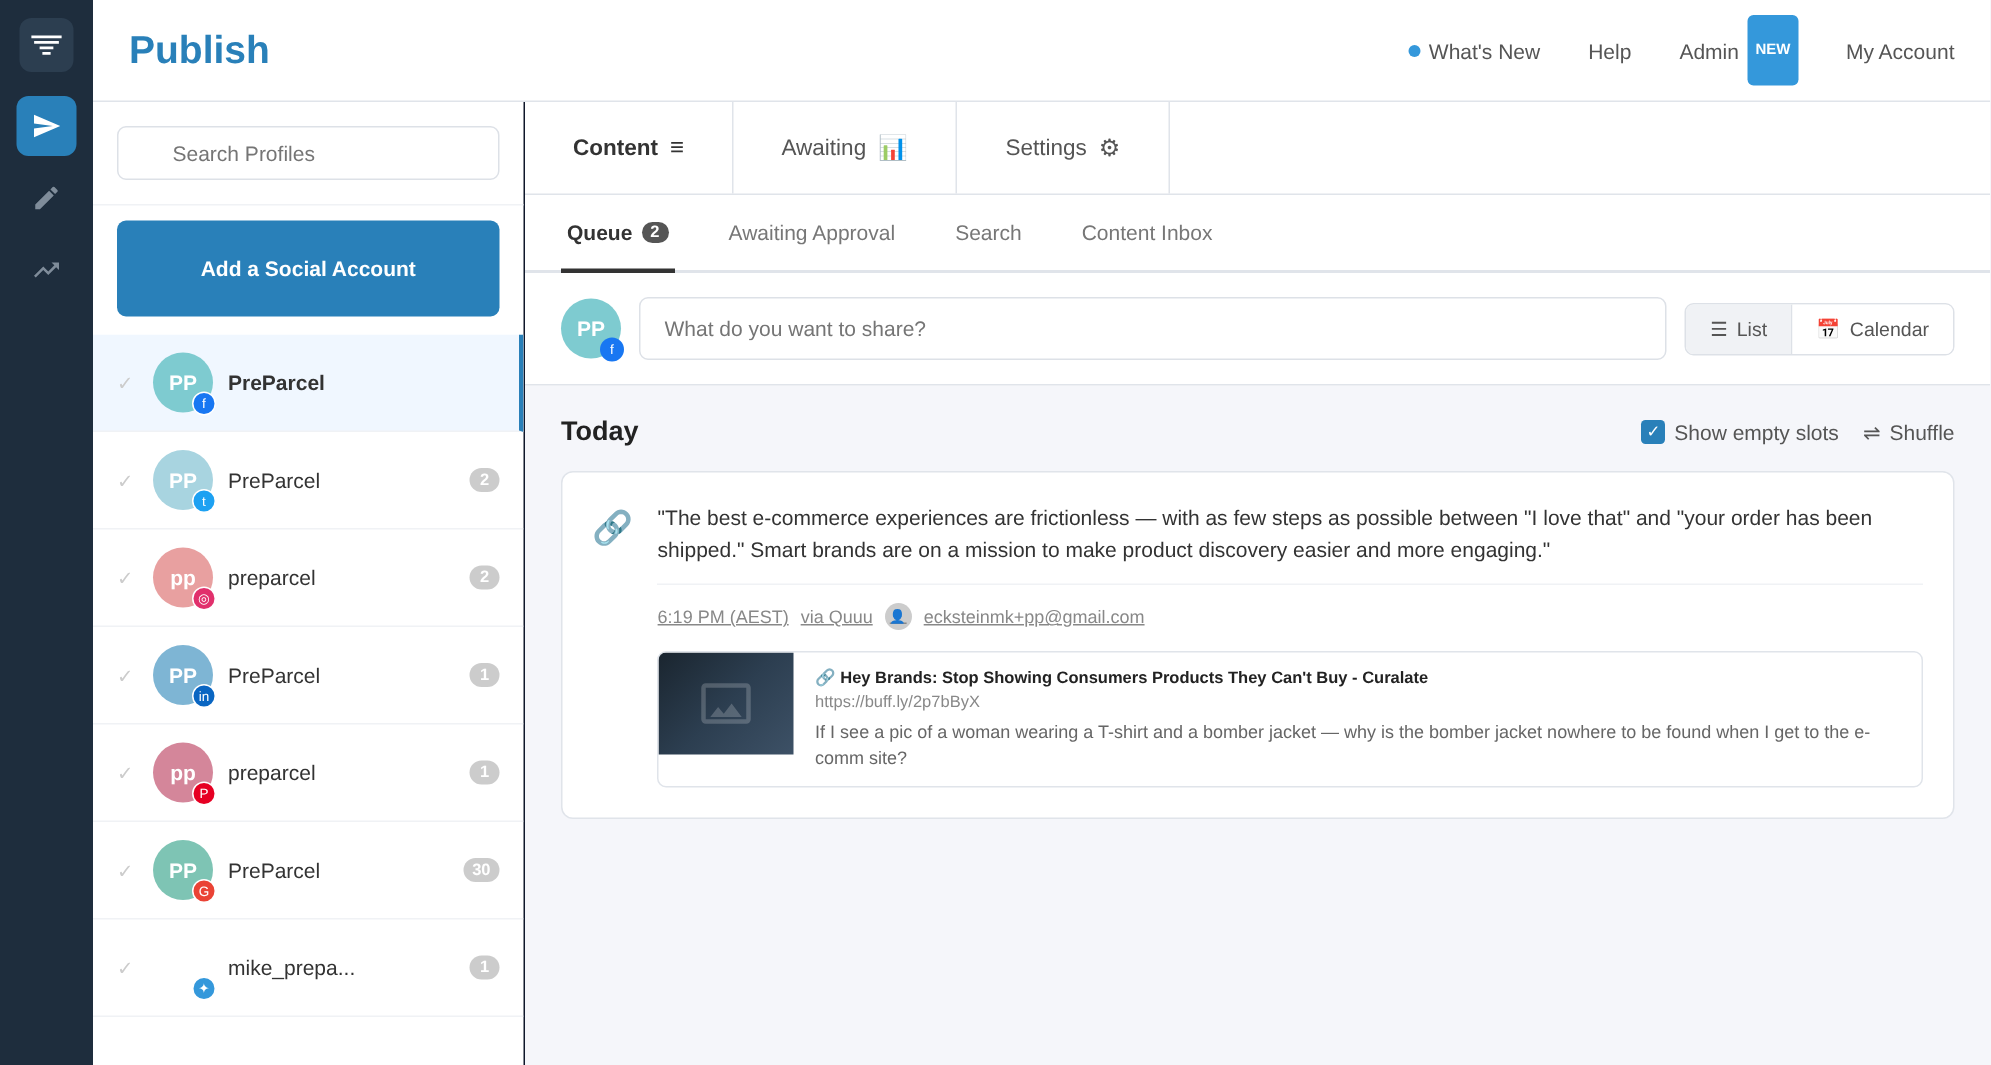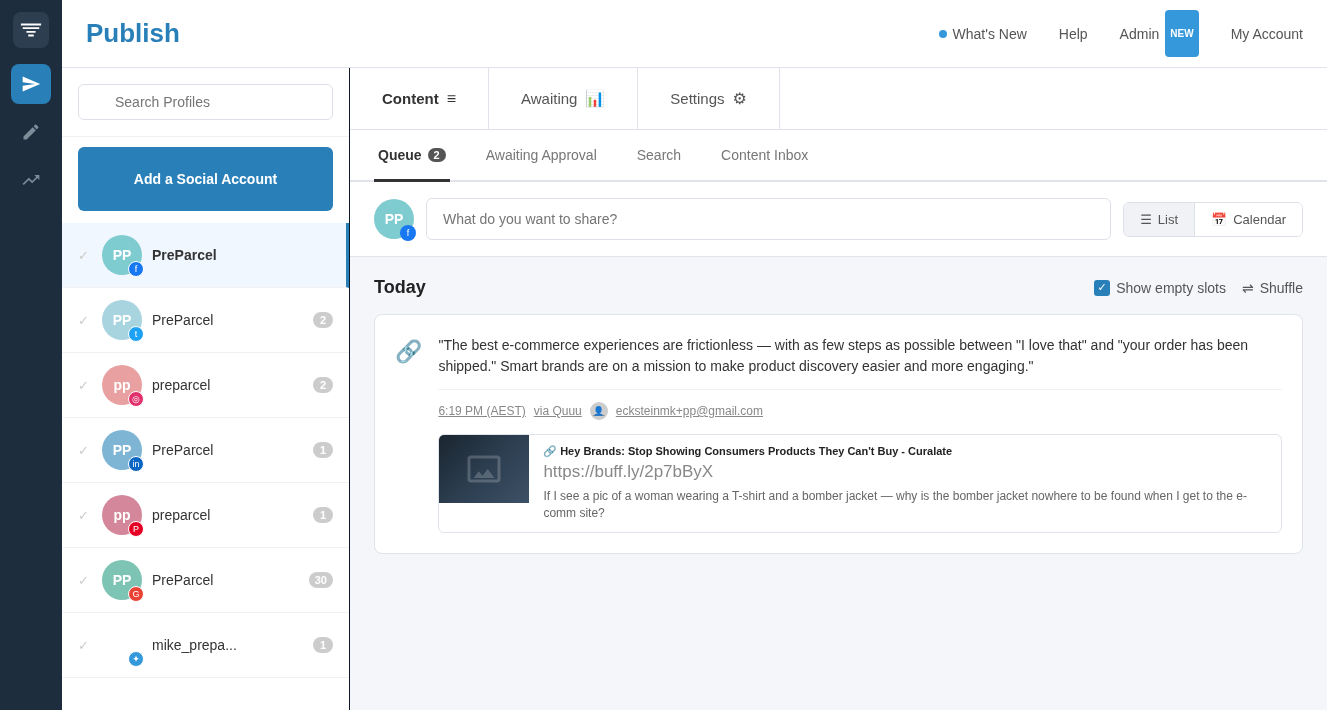--- a/index.html
+++ b/index.html
@@ -463,21 +463,21 @@
       padding: 10px 14px;
       flex: 1;
     }
     .post-preview-title {
       font-size: 11px;
       font-weight: 700;
       color: #222;
       margin-bottom: 4px;
     }
     .post-preview-url {
-      font-size: 17px;
+      font-size: 11px;
       color: #888;
       margin-bottom: 6px;
     }
     .post-preview-desc {
       font-size: 12px;
       color: #666;
       line-height: 1.4;
     }
   </style>
 </head>

